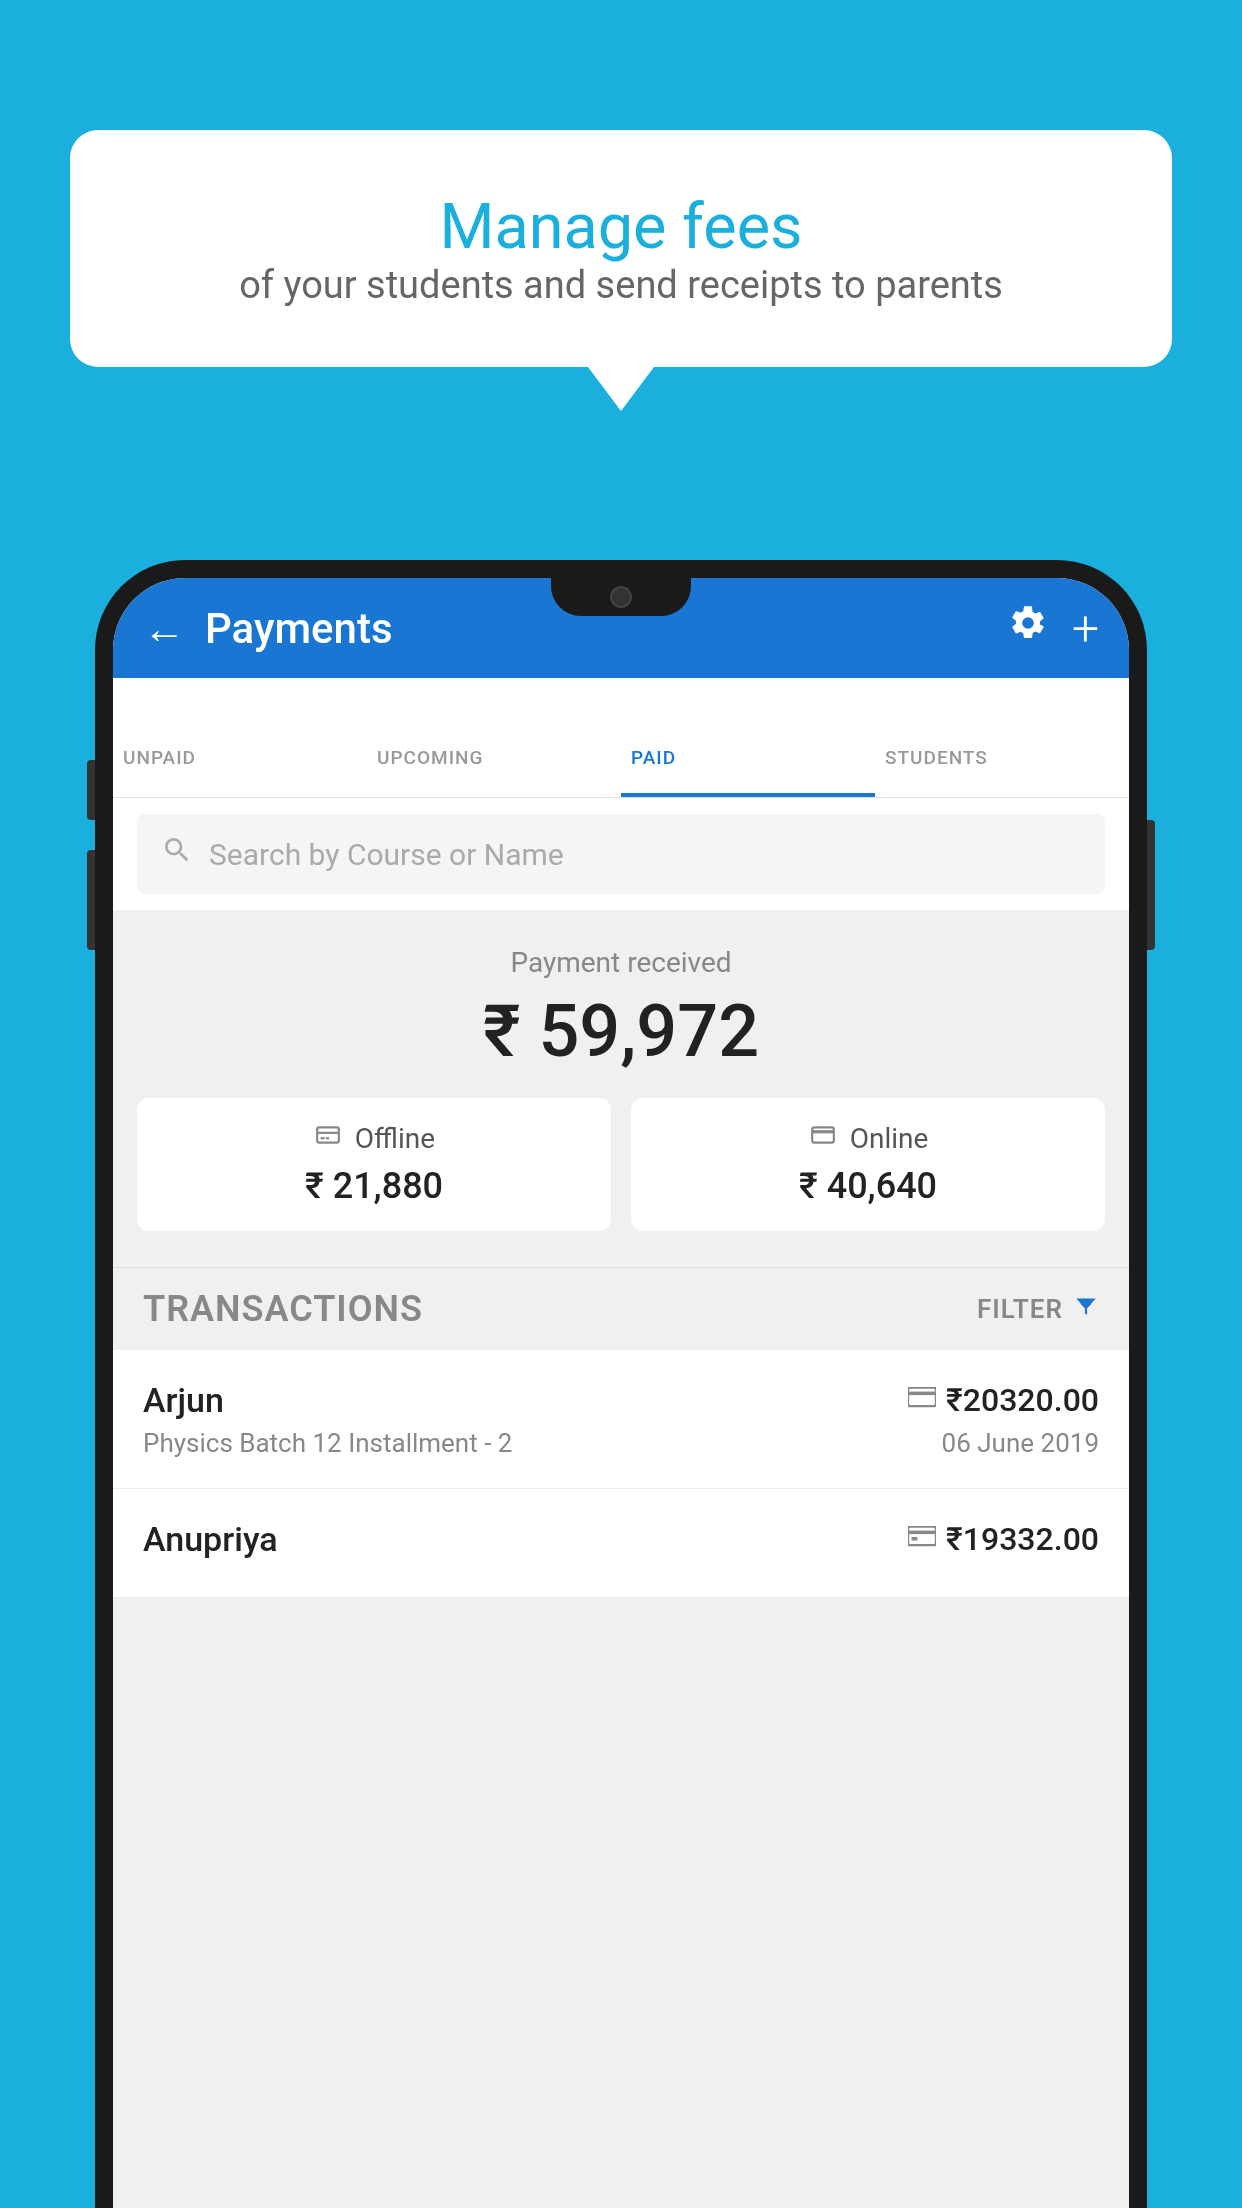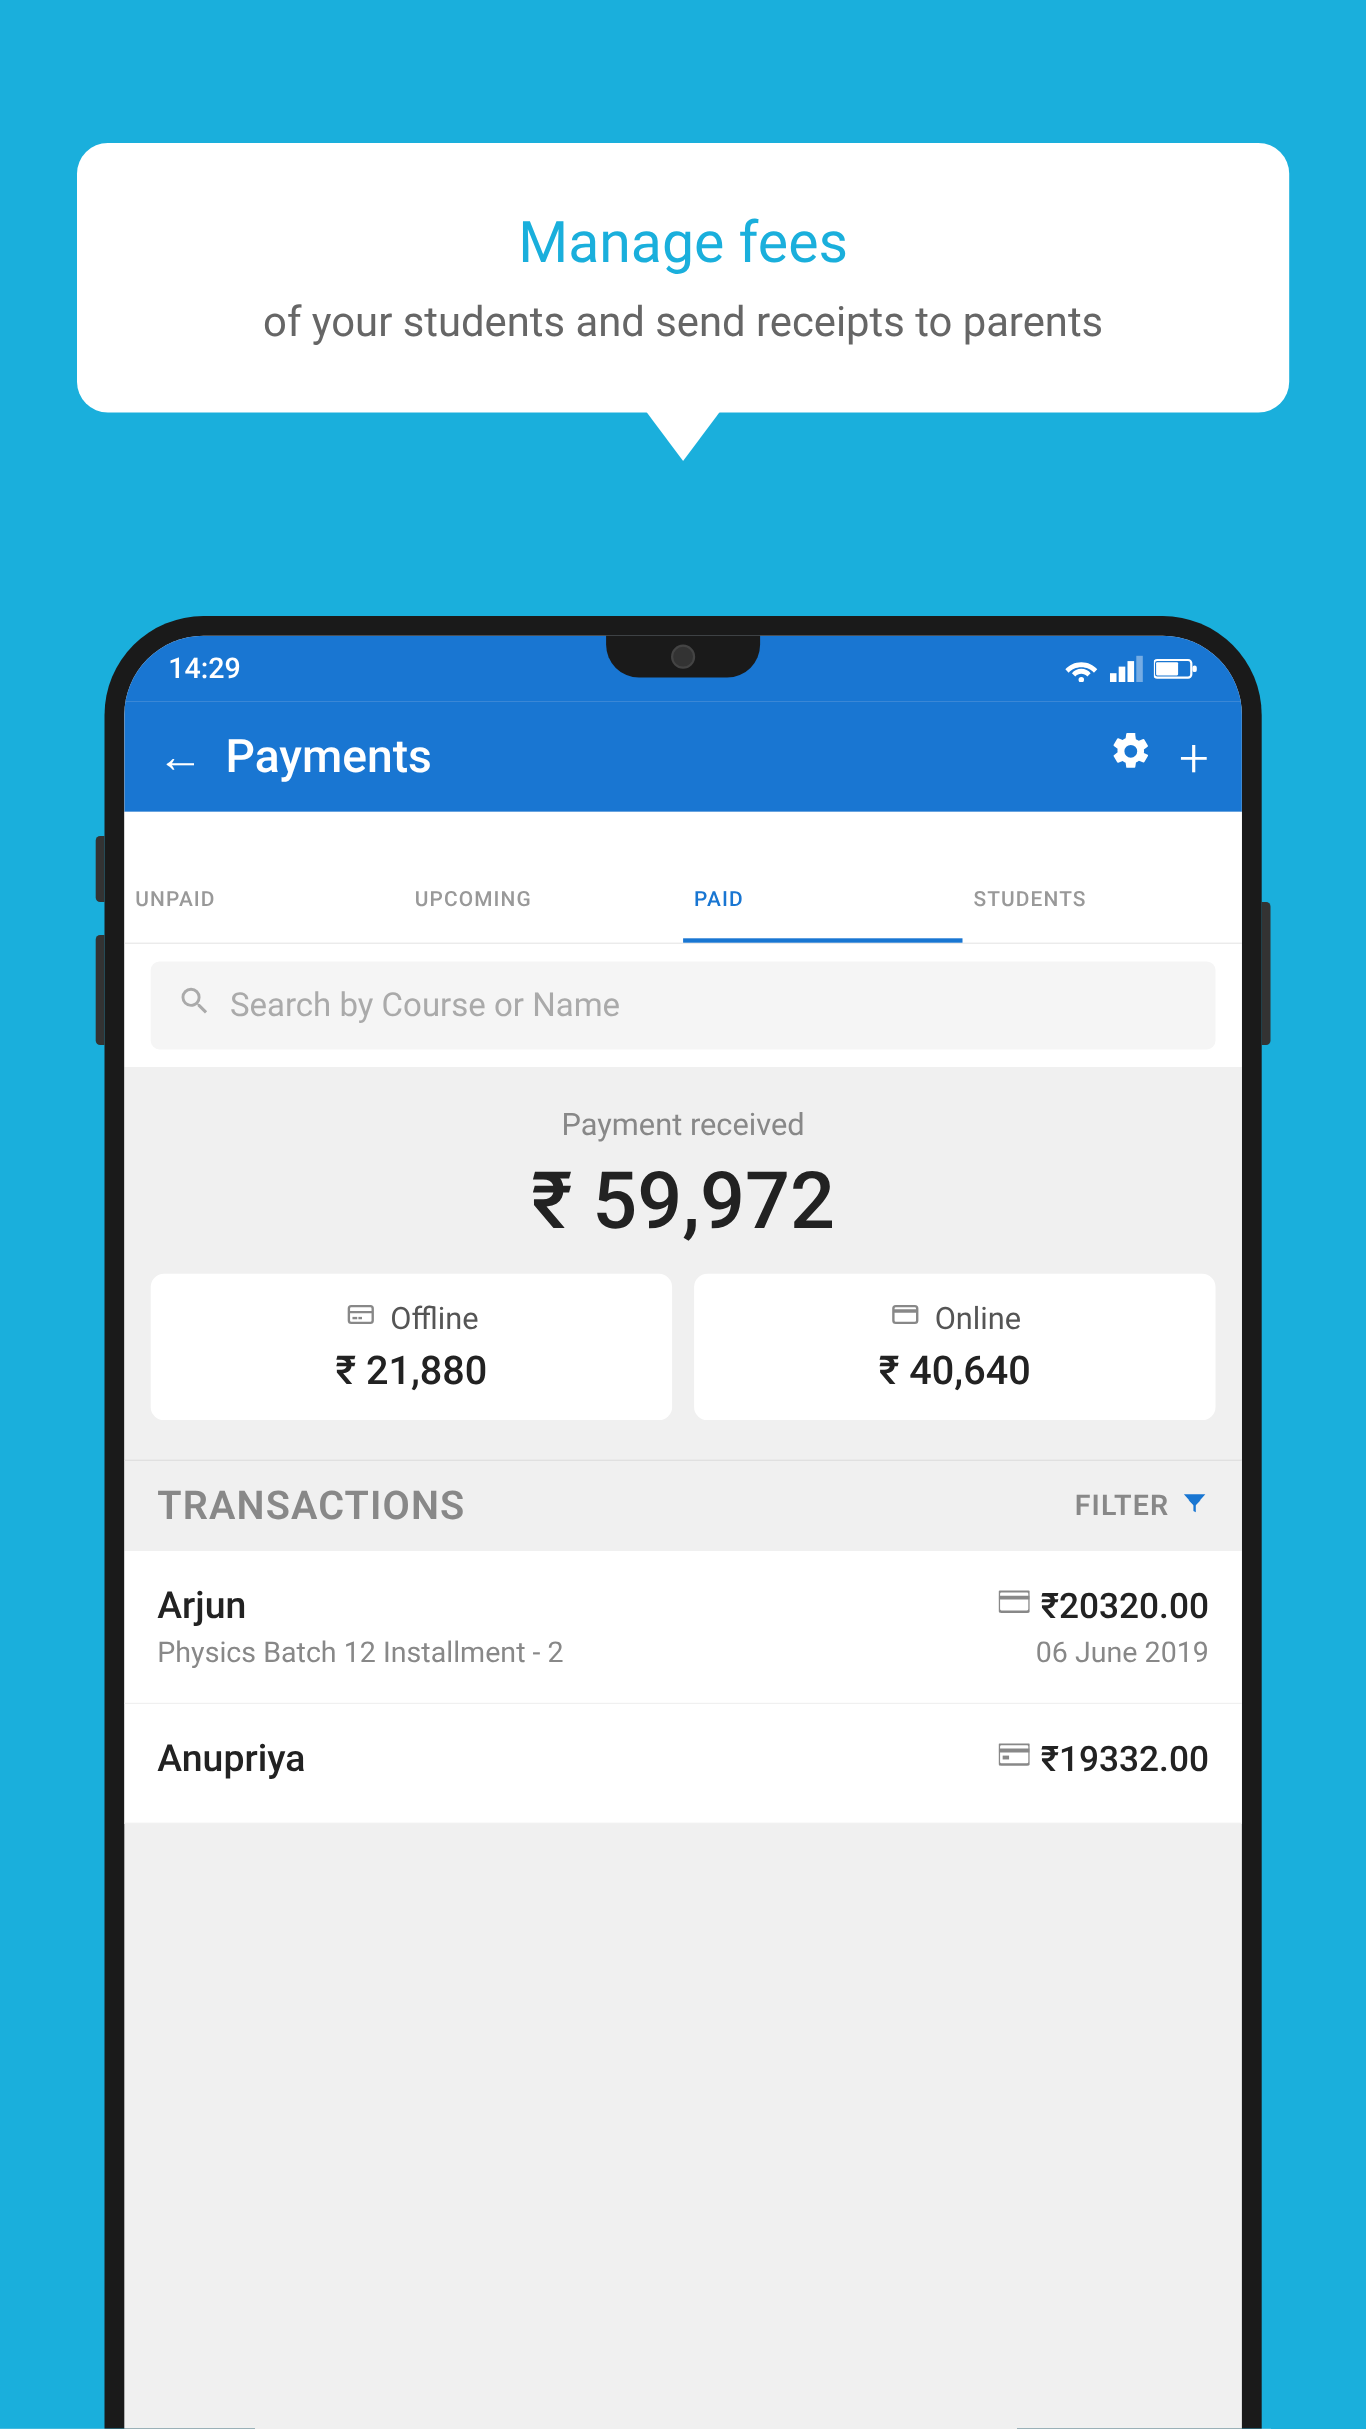--- a/index.html
+++ b/index.html
@@ -40,24 +40,23 @@
       left: 50%;
       transform: translateX(-50%);
       width: 0;
       height: 0;
       border-left: 36px solid transparent;
       border-right: 36px solid transparent;
       border-top: 48px solid white;
     }
 
     .bubble-title {
-      font-size: 52px;
+      font-size: 63px;
       color: #1AAFDC;
       font-weight: 400;
-      margin-bottom: 20px;
     }
 
     .bubble-subtitle {
       font-size: 38px;
       color: #666;
       font-weight: 400;
     }
 
     
     .phone-container {
@@ -414,44 +413,20 @@
     <div class="phone-side-left"></div>
     <div class="phone-side-left2"></div>
     <div class="phone-side-right"></div>
 
     <div class="phone-notch">
       <div class="camera-dot"></div>
     </div>
 
     <div class="phone-screen">
 
-      <div class="status-bar">
-        <span class="status-time">14:29</span>
-        <div class="status-icons">
-
-          <svg width="32" height="24" viewBox="0 0 32 24" fill="white">
-            <path d="M16 6C10 6 5 8.5 1.5 12.5L4.5 15.5C7 12.5 11.3 10.5 16 10.5C20.7 10.5 25 12.5 27.5 15.5L30.5 12.5C27 8.5 22 6 16 6Z"></path>
-            <path d="M16 12C12.5 12 9.5 13.5 7.5 16L10.5 19C12 17.5 13.9 16.5 16 16.5C18.1 16.5 20 17.5 21.5 19L24.5 16C22.5 13.5 19.5 12 16 12Z"></path>
-            <circle cx="16" cy="22" r="2.5"></circle>
-          </svg>
-
-          <svg width="30" height="24" viewBox="0 0 30 24" fill="white">
-            <rect x="0" y="16" width="6" height="8"></rect>
-            <rect x="8" y="10" width="6" height="14"></rect>
-            <rect x="16" y="5" width="6" height="19"></rect>
-            <rect x="24" y="0" width="6" height="24" opacity="0.4"></rect>
-          </svg>
-
-          <svg width="40" height="20" viewBox="0 0 40 20" fill="white">
-            <rect x="0" y="2" width="34" height="16" rx="3" ry="3" fill="none" stroke="white" stroke-width="2"></rect>
-            <rect x="2" y="4" width="20" height="12" rx="1"></rect>
-            <rect x="35" y="7" width="4" height="6" rx="2"></rect>
-          </svg>
-        </div>
-      </div>
 
       <div class="app-header">
         <span class="back-arrow">←</span>
         <span class="header-title">Payments</span>
         <div class="header-icons">
           <span class="gear-icon">
             <svg width="40" height="40" viewBox="0 0 24 24" fill="white">
               <path d="M19.14,12.94a7.07,7.07,0,0,0,.06-.94,7.07,7.07,0,0,0-.06-.94l2.03-1.58a.49.49,0,0,0,.12-.61l-1.92-3.32a.49.49,0,0,0-.59-.21l-2.39.96a7,7,0,0,0-1.62-.94l-.36-2.54A.48.48,0,0,0,14,2H10a.48.48,0,0,0-.47.4l-.36,2.54a7.37,7.37,0,0,0-1.62.94L5.16,4.92a.47.47,0,0,0-.59.21L2.65,8.45a.46.46,0,0,0,.12.61l2.03,1.58a7.33,7.33,0,0,0-.07.94,7.33,7.33,0,0,0,.07.94L2.77,14.1a.49.49,0,0,0-.12.61l1.92,3.32a.48.48,0,0,0,.59.22l2.39-.96a7,7,0,0,0,1.62.94l.36,2.54A.47.47,0,0,0,10,21h4a.47.47,0,0,0,.46-.4l.36-2.54a7.13,7.13,0,0,0,1.62-.94l2.39.96a.48.48,0,0,0,.59-.22l1.92-3.32a.47.47,0,0,0-.12-.61ZM12,15.5A3.5,3.5,0,1,1,15.5,12,3.5,3.5,0,0,1,12,15.5Z"></path>
             </svg>
           </span>

